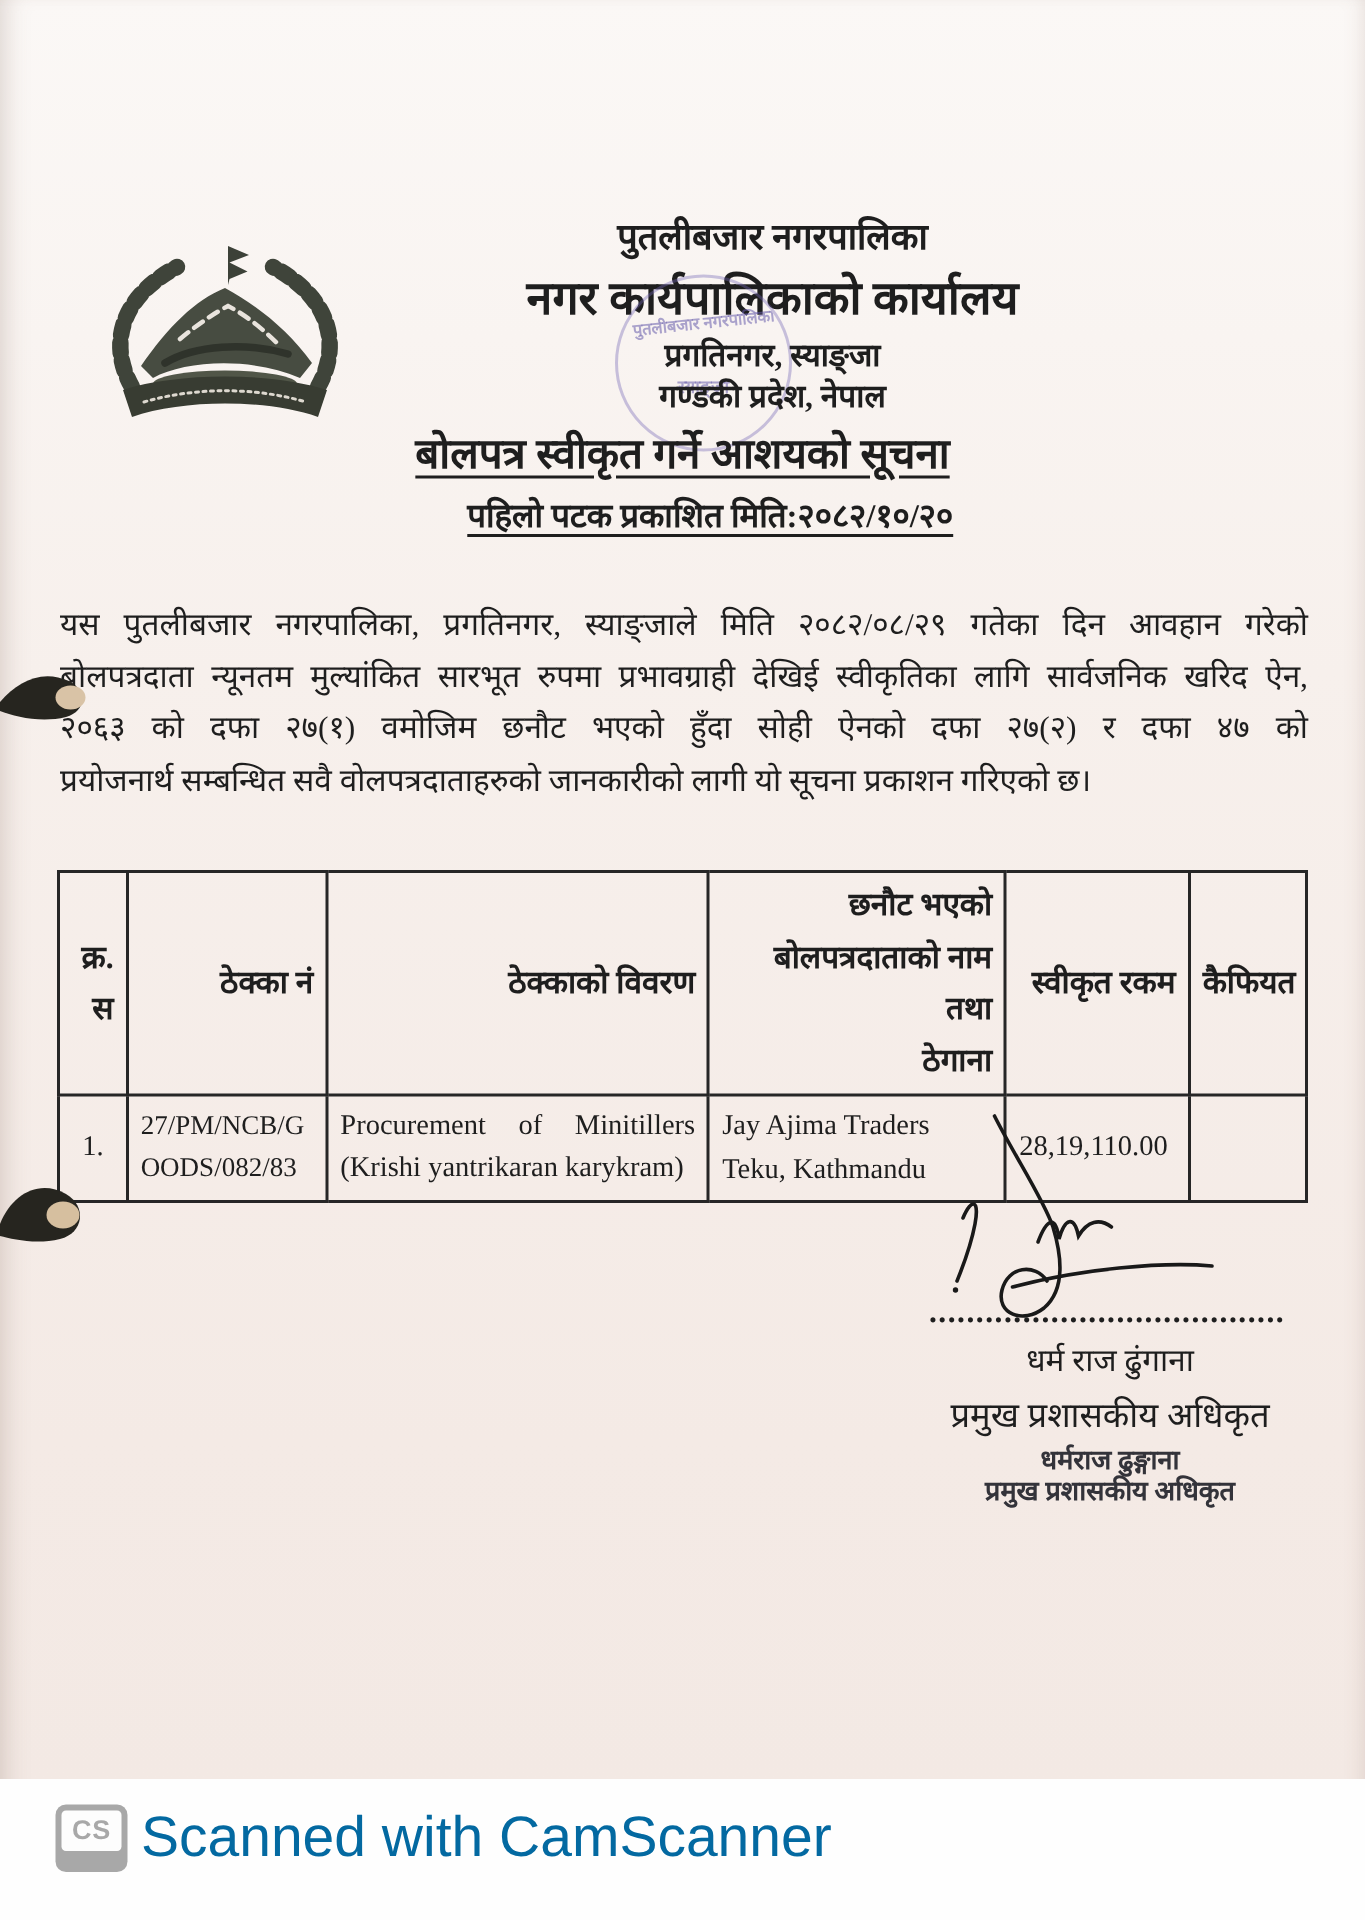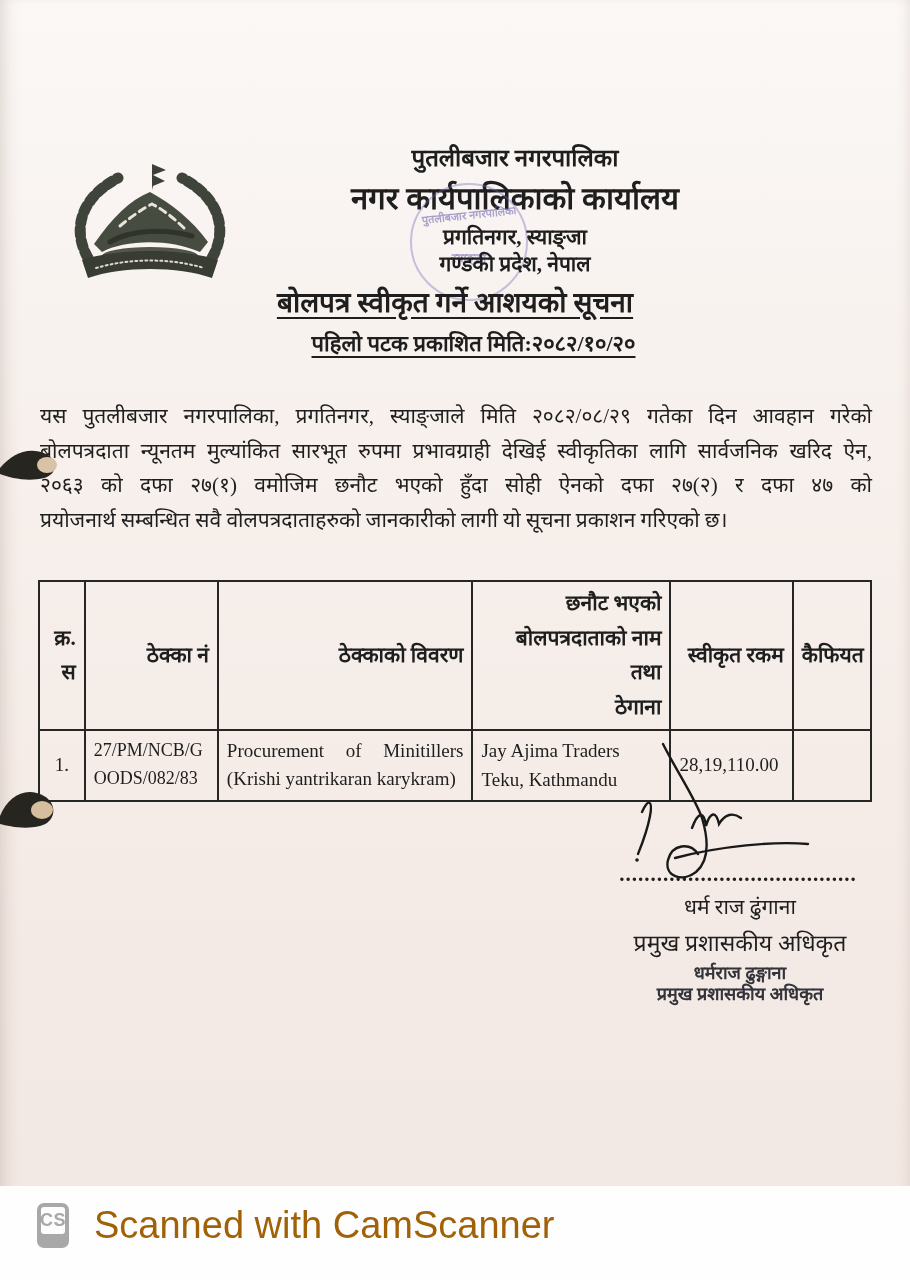--- a/index.html
+++ b/index.html
@@ -60,25 +60,25 @@
 
   
   .sig-dots { left: 608px; top: 862px; width: 260px; font-size: 21px; font-weight: bold; letter-spacing: 1px; white-space: nowrap; overflow: hidden; }
   .sig-name { left: 610px; top: 892px; width: 260px; font-size: 21px; }
   .sig-desig { left: 595px; top: 926px; width: 290px; font-size: 23px; }
   .stamp-name { left: 595px; top: 960px; width: 290px; font-size: 18px; font-weight: bold; color: #33333a; }
   .stamp-desig { left: 595px; top: 981px; width: 290px; font-size: 18px; font-weight: bold; color: #33333a; }
 
   
   .footer-band { left: 0; right: 0; top: 1186px; height: 94px; background: #fefefe; }
-  .cs-icon { left: 37px; top: 1203px; width: 32px; height: 45px; background: #a8a8a8; border-radius: 7px; }
+  .cs-icon { left: 37px; top: 1203px; width: 48px; height: 45px; background: #a8a8a8; border-radius: 7px; }
   .cs-icon .panel { position: absolute; left: 4px; top: 4px; right: 4px; height: 27px; background: #fdfdfd; border-radius: 3px;
     display: flex; align-items: center; justify-content: center;
     font-family: "Liberation Sans", sans-serif; font-weight: bold; font-size: 18px; color: #a8a8a8; letter-spacing: 0.5px; }
-  .cam-text { left: 94px; top: 1204px; font-family: "Liberation Sans", sans-serif; font-size: 38px; color: #a16207; }
+  .cam-text { left: 94px; top: 1204px; font-family: "Liberation Sans", sans-serif; font-size: 38px; color: #0369a1; }
 </style>
 </head>
 <body>
 
 <div class="page">
 
   <svg class="abs" style="left:60px; top:156px;" width="180" height="140" viewBox="0 0 180 140">
     <g fill="none" stroke="#42473d" stroke-linecap="round">
 
       <path d="M92 34 L92 8 L106 14 L93 19 L105 25 L93 30 Z" fill="#3c4138" stroke="none"></path>

